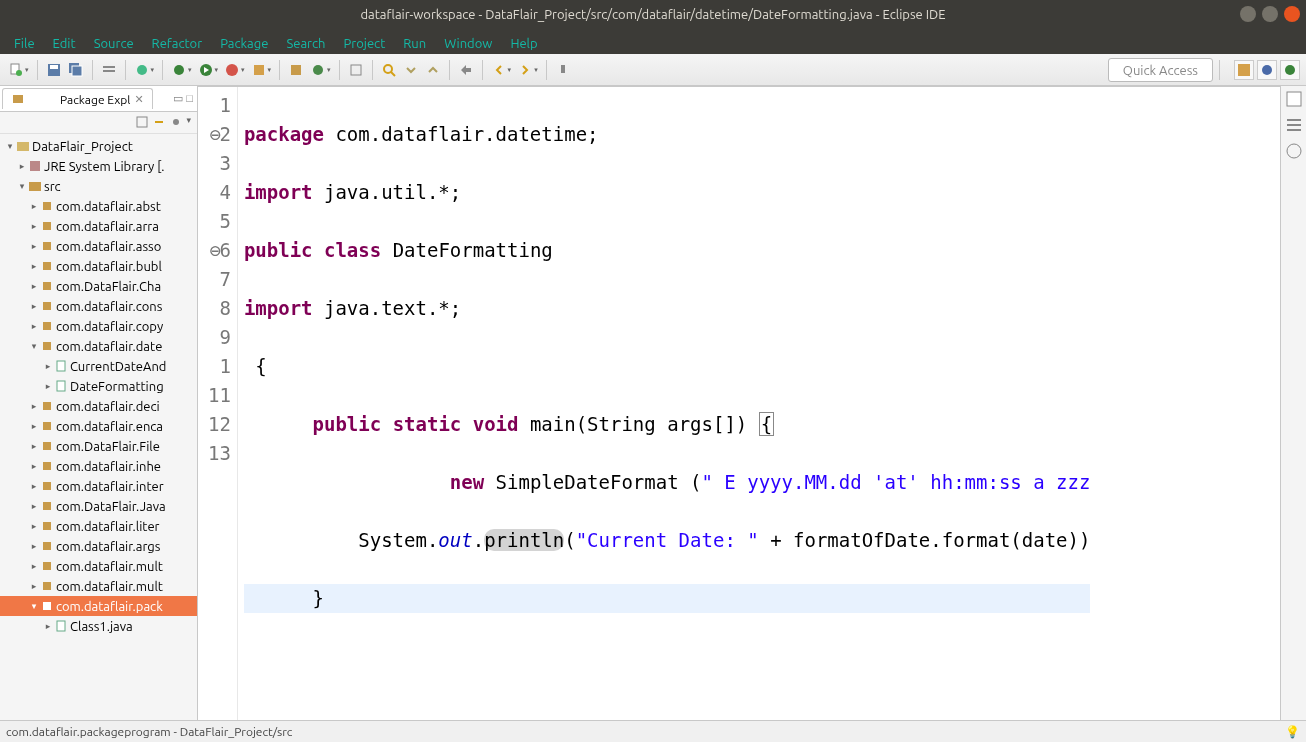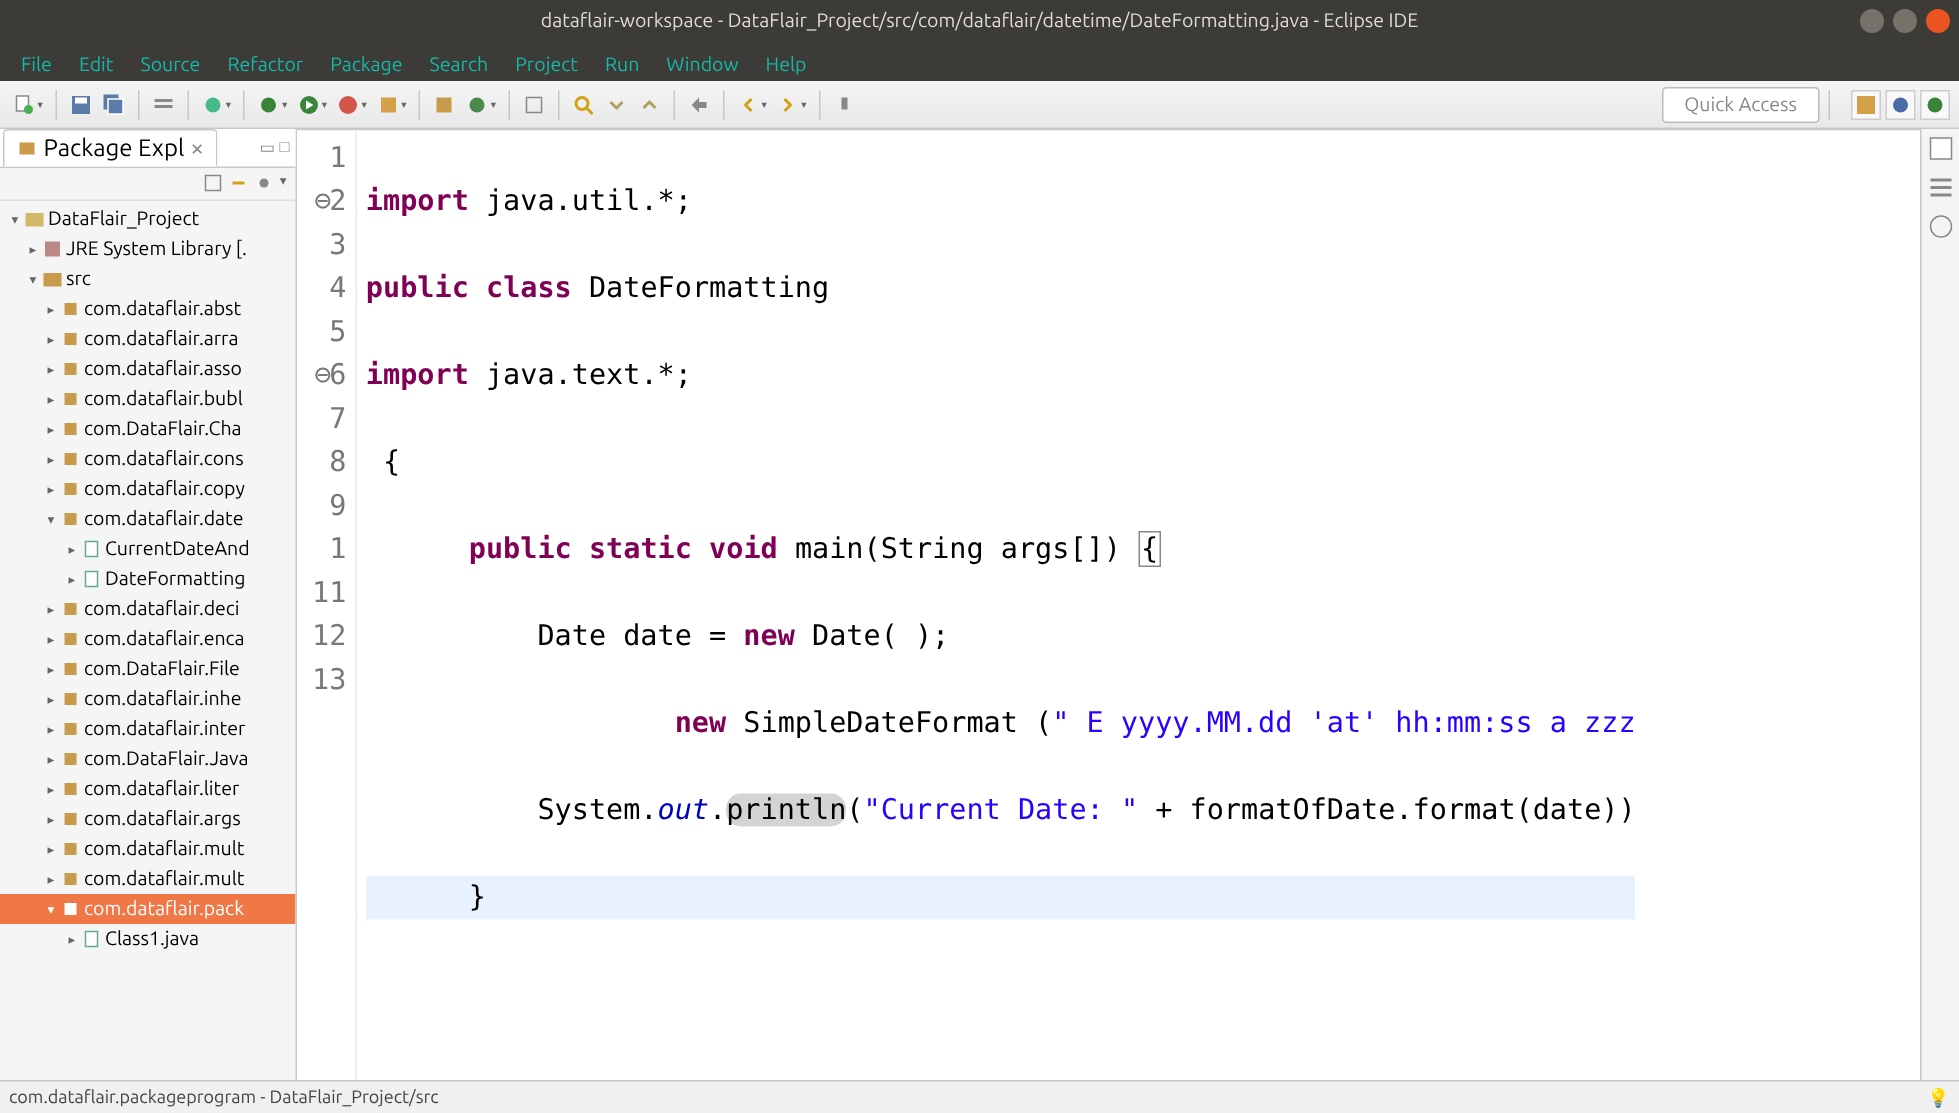--- a/index.html
+++ b/index.html
@@ -18,21 +18,21 @@
 .tb-icon { width: 16px; height: 16px; display: inline-block; }
 .tb-btn { padding: 2px; display: flex; align-items: center; cursor: pointer; }
 .tb-btn .dd { font-size: 7px; margin-left: 1px; color: #666; }
 .quick-access { margin-left: auto; background: #fff; border: 1px solid #bbb; border-radius: 3px; padding: 4px 14px; color: #888; font-size: 13px; }
 .perspective { display: flex; gap: 3px; margin-left: 8px; }
 .persp-btn { width: 20px; height: 20px; border: 1px solid #ccc; background: #f8f8f8; display:flex;align-items:center;justify-content:center;}
 .main-area { flex: 1; display: flex; overflow: hidden; }
 .left-panel { width: 198px; background: #f5f5f5; border-right: 1px solid #c8c8c8; display: flex; flex-direction: column; }
 .view-tab { display: flex; align-items: center; background: #fff; border-bottom: 1px solid #c8c8c8; height: 26px; }
 .view-tab-active { background: #fff; border: 1px solid #c8c8c8; border-bottom: none; padding: 3px 8px; display: flex; align-items: center; gap: 4px; border-radius: 3px 3px 0 0; margin-left: 2px; }
-.view-tab-title { font-size: 16px; }
+.view-tab-title { font-size: 12px; margin-left: 31px; }
 .view-tab-close { color: #888; font-size: 11px; cursor: pointer; }
 .view-ctrls { margin-left: auto; display: flex; gap: 3px; padding-right: 4px; color: #888; font-size: 11px; }
 .view-toolbar { display: flex; justify-content: flex-end; padding: 3px 6px; gap: 3px; border-bottom: 1px solid #e0e0e0; min-height: 22px;}
 .tiny-icon { width: 14px; height: 14px; display:inline-block;}
 .tree { flex: 1; overflow: hidden; font-size: 13px; padding: 2px 0; }
 .tree-row { display: flex; align-items: center; height: 20px; padding-left: 4px; white-space: nowrap; overflow: hidden; cursor: pointer; }
 .tree-row.sel { background: #f07746; color: #fff; }
 .tw { width: 12px; text-align: center; color: #666; font-size: 9px; }
 .tree-icon { width: 14px; height: 14px; margin-right: 2px; flex-shrink: 0; display:inline-block;}
 .editor-area { flex: 1; display: flex; flex-direction: column; background: #fff; }
@@ -450,26 +450,26 @@
 <div><span class="marker">⊖</span><span>6</span></div>
 <div>7</div>
 <div>8</div>
 <div>9</div>
 <div>1</div>
 <div>11</div>
 <div>12</div>
 <div>13</div>
         </div>
         <div class="code">
+<div><span class="kw">package</span><span> com.dataflair.datetime;</span></div>
 <div><span class="kw">import</span><span> java.util.*;</span></div>
 <div><span class="kw">public</span> <span class="kw">class</span><span> DateFormatting</span></div>
 <div><span class="kw">import</span><span> java.text.*;</span></div>
 <div> {</div>
 <div>      <span class="kw">public</span> <span class="kw">static</span> <span class="kw">void</span><span> main(String args[]) </span><span style="border:1px solid #888;padding:0 1px">{</span></div>
-<div><span>          Date date = </span><span class="kw">new</span><span> Date( );</span></div>
 <div><span>                  </span><span class="kw">new</span><span> SimpleDateFormat (</span><span class="str">" E yyyy.MM.dd 'at' hh:mm:ss a zzz</span></div>
 <div><span>          System.</span><span class="fld">out</span><span>.</span><span class="sel-word">println</span><span>(</span><span class="str">"Current Date: "</span><span> + formatOfDate.format(date))</span></div>
 <span class="hl-line">      }</span>
 
 <div></div>
         </div>
       </div>
 
     </div>
   </div>

